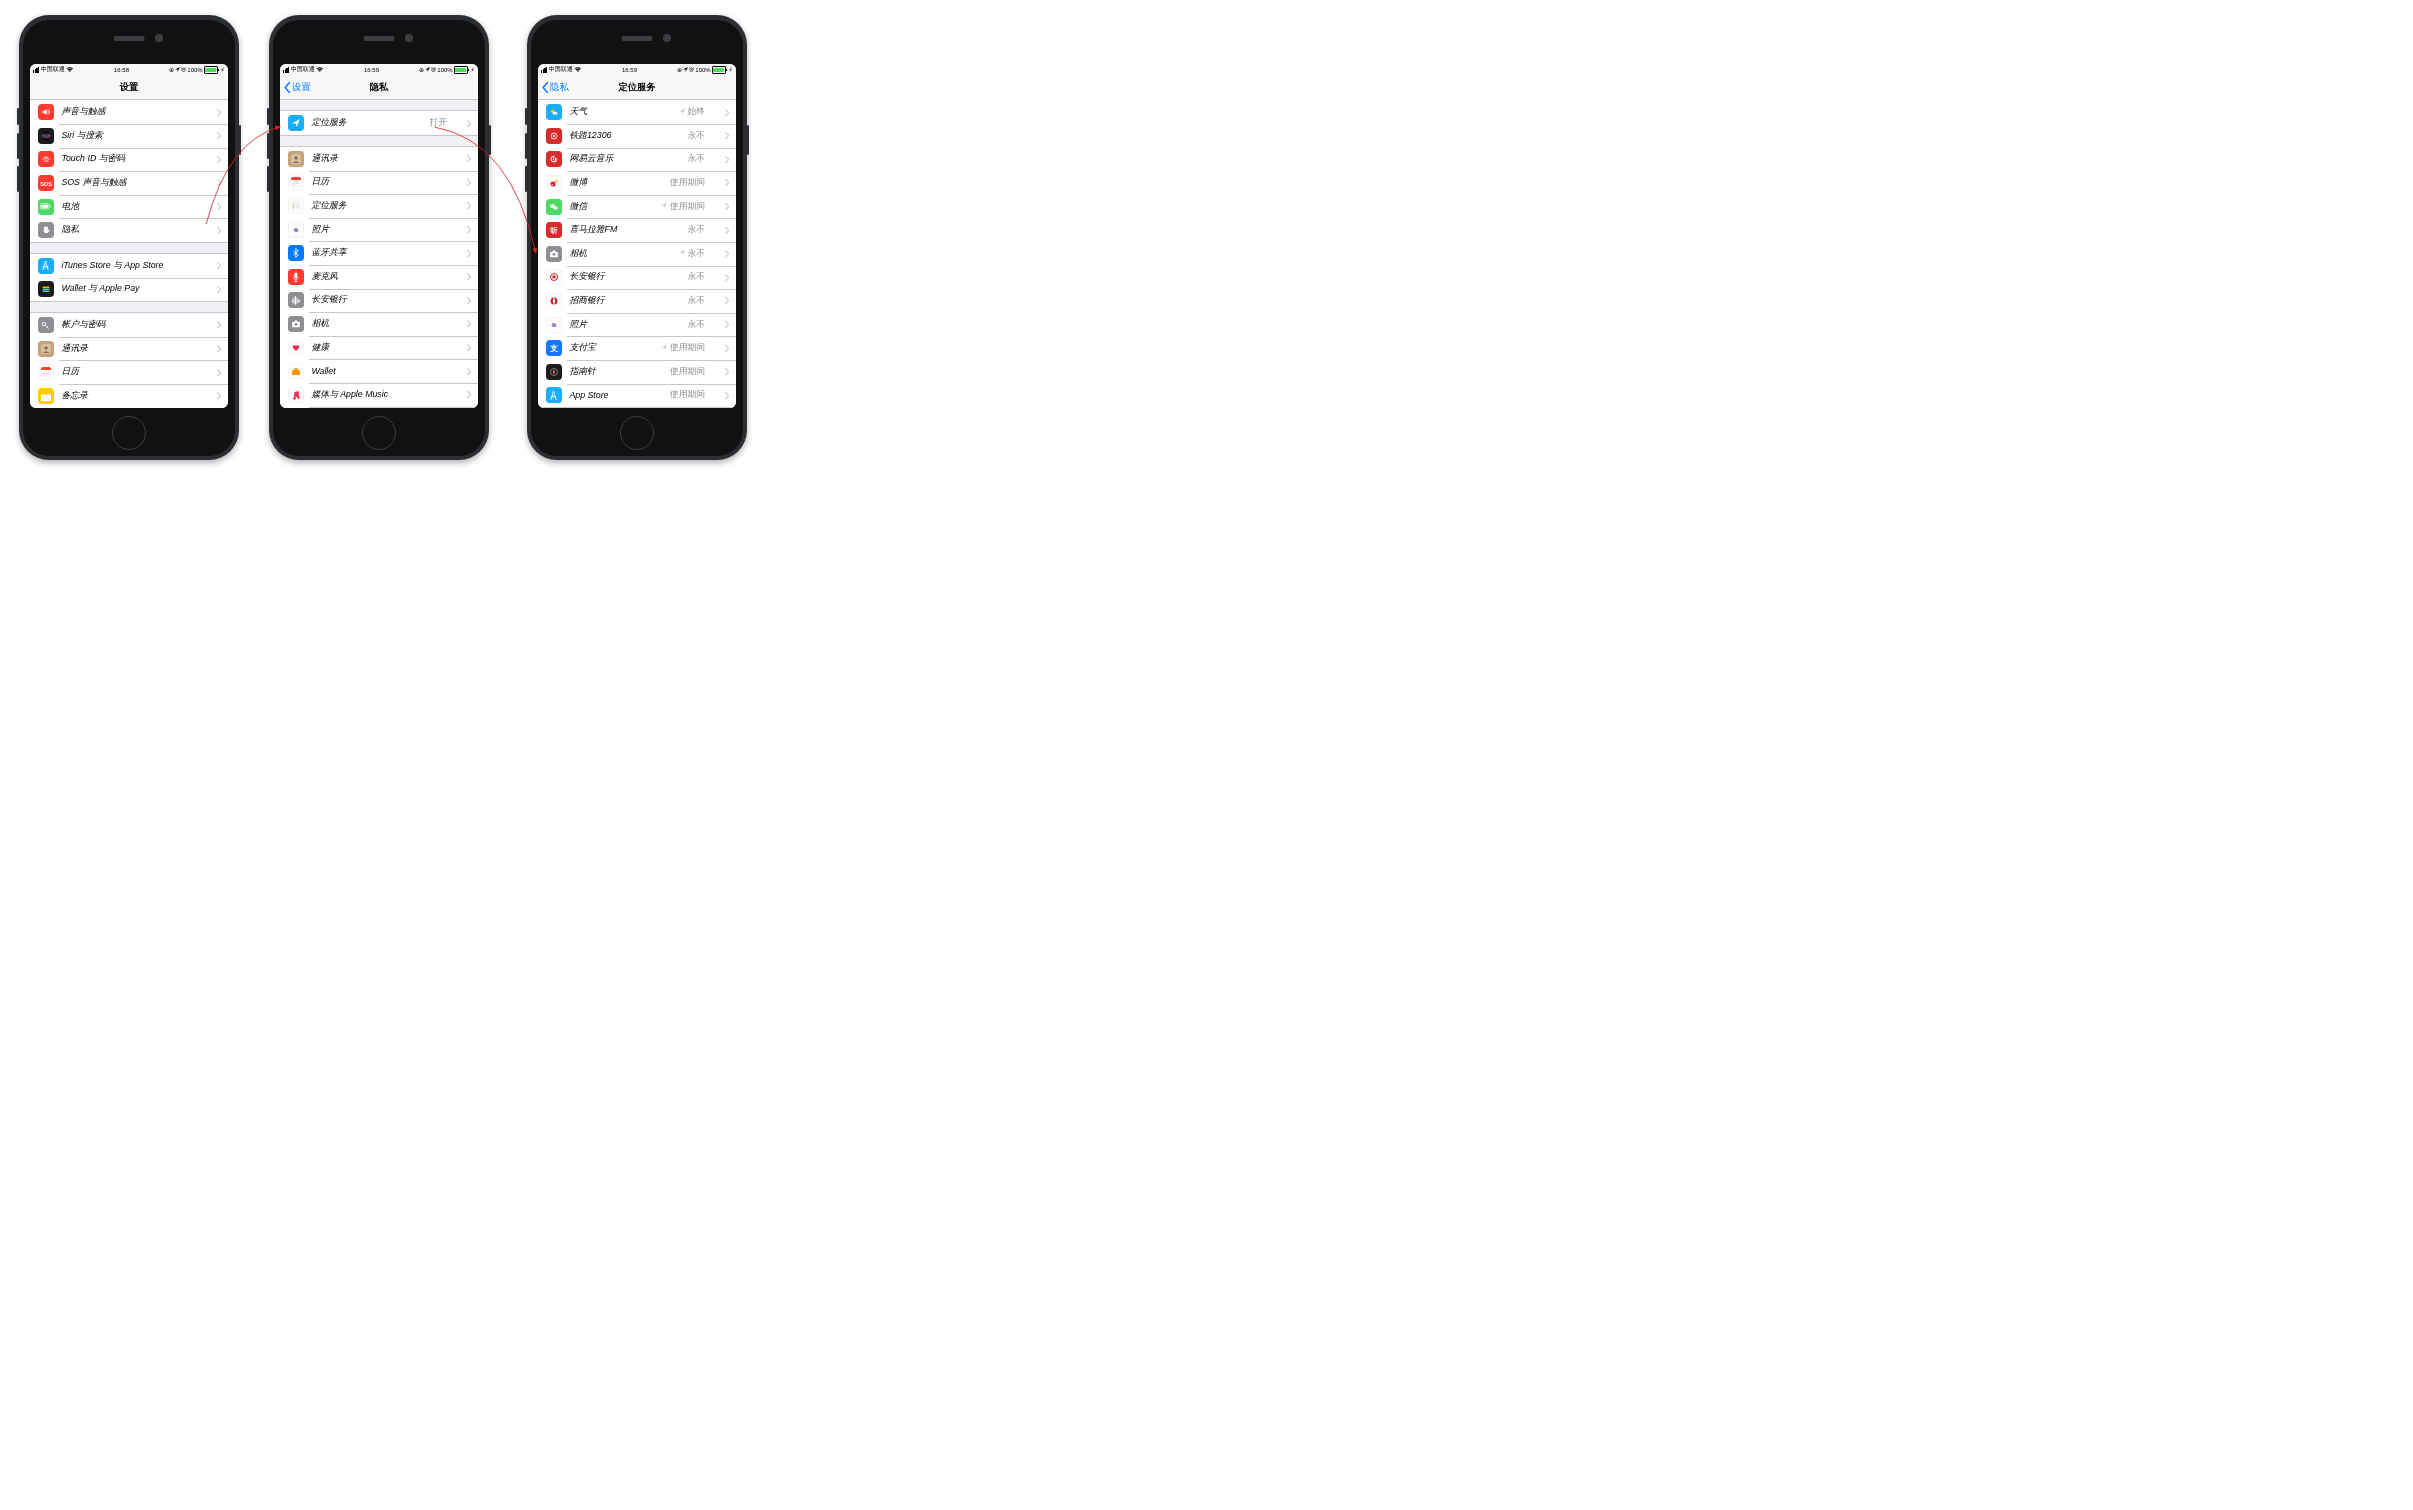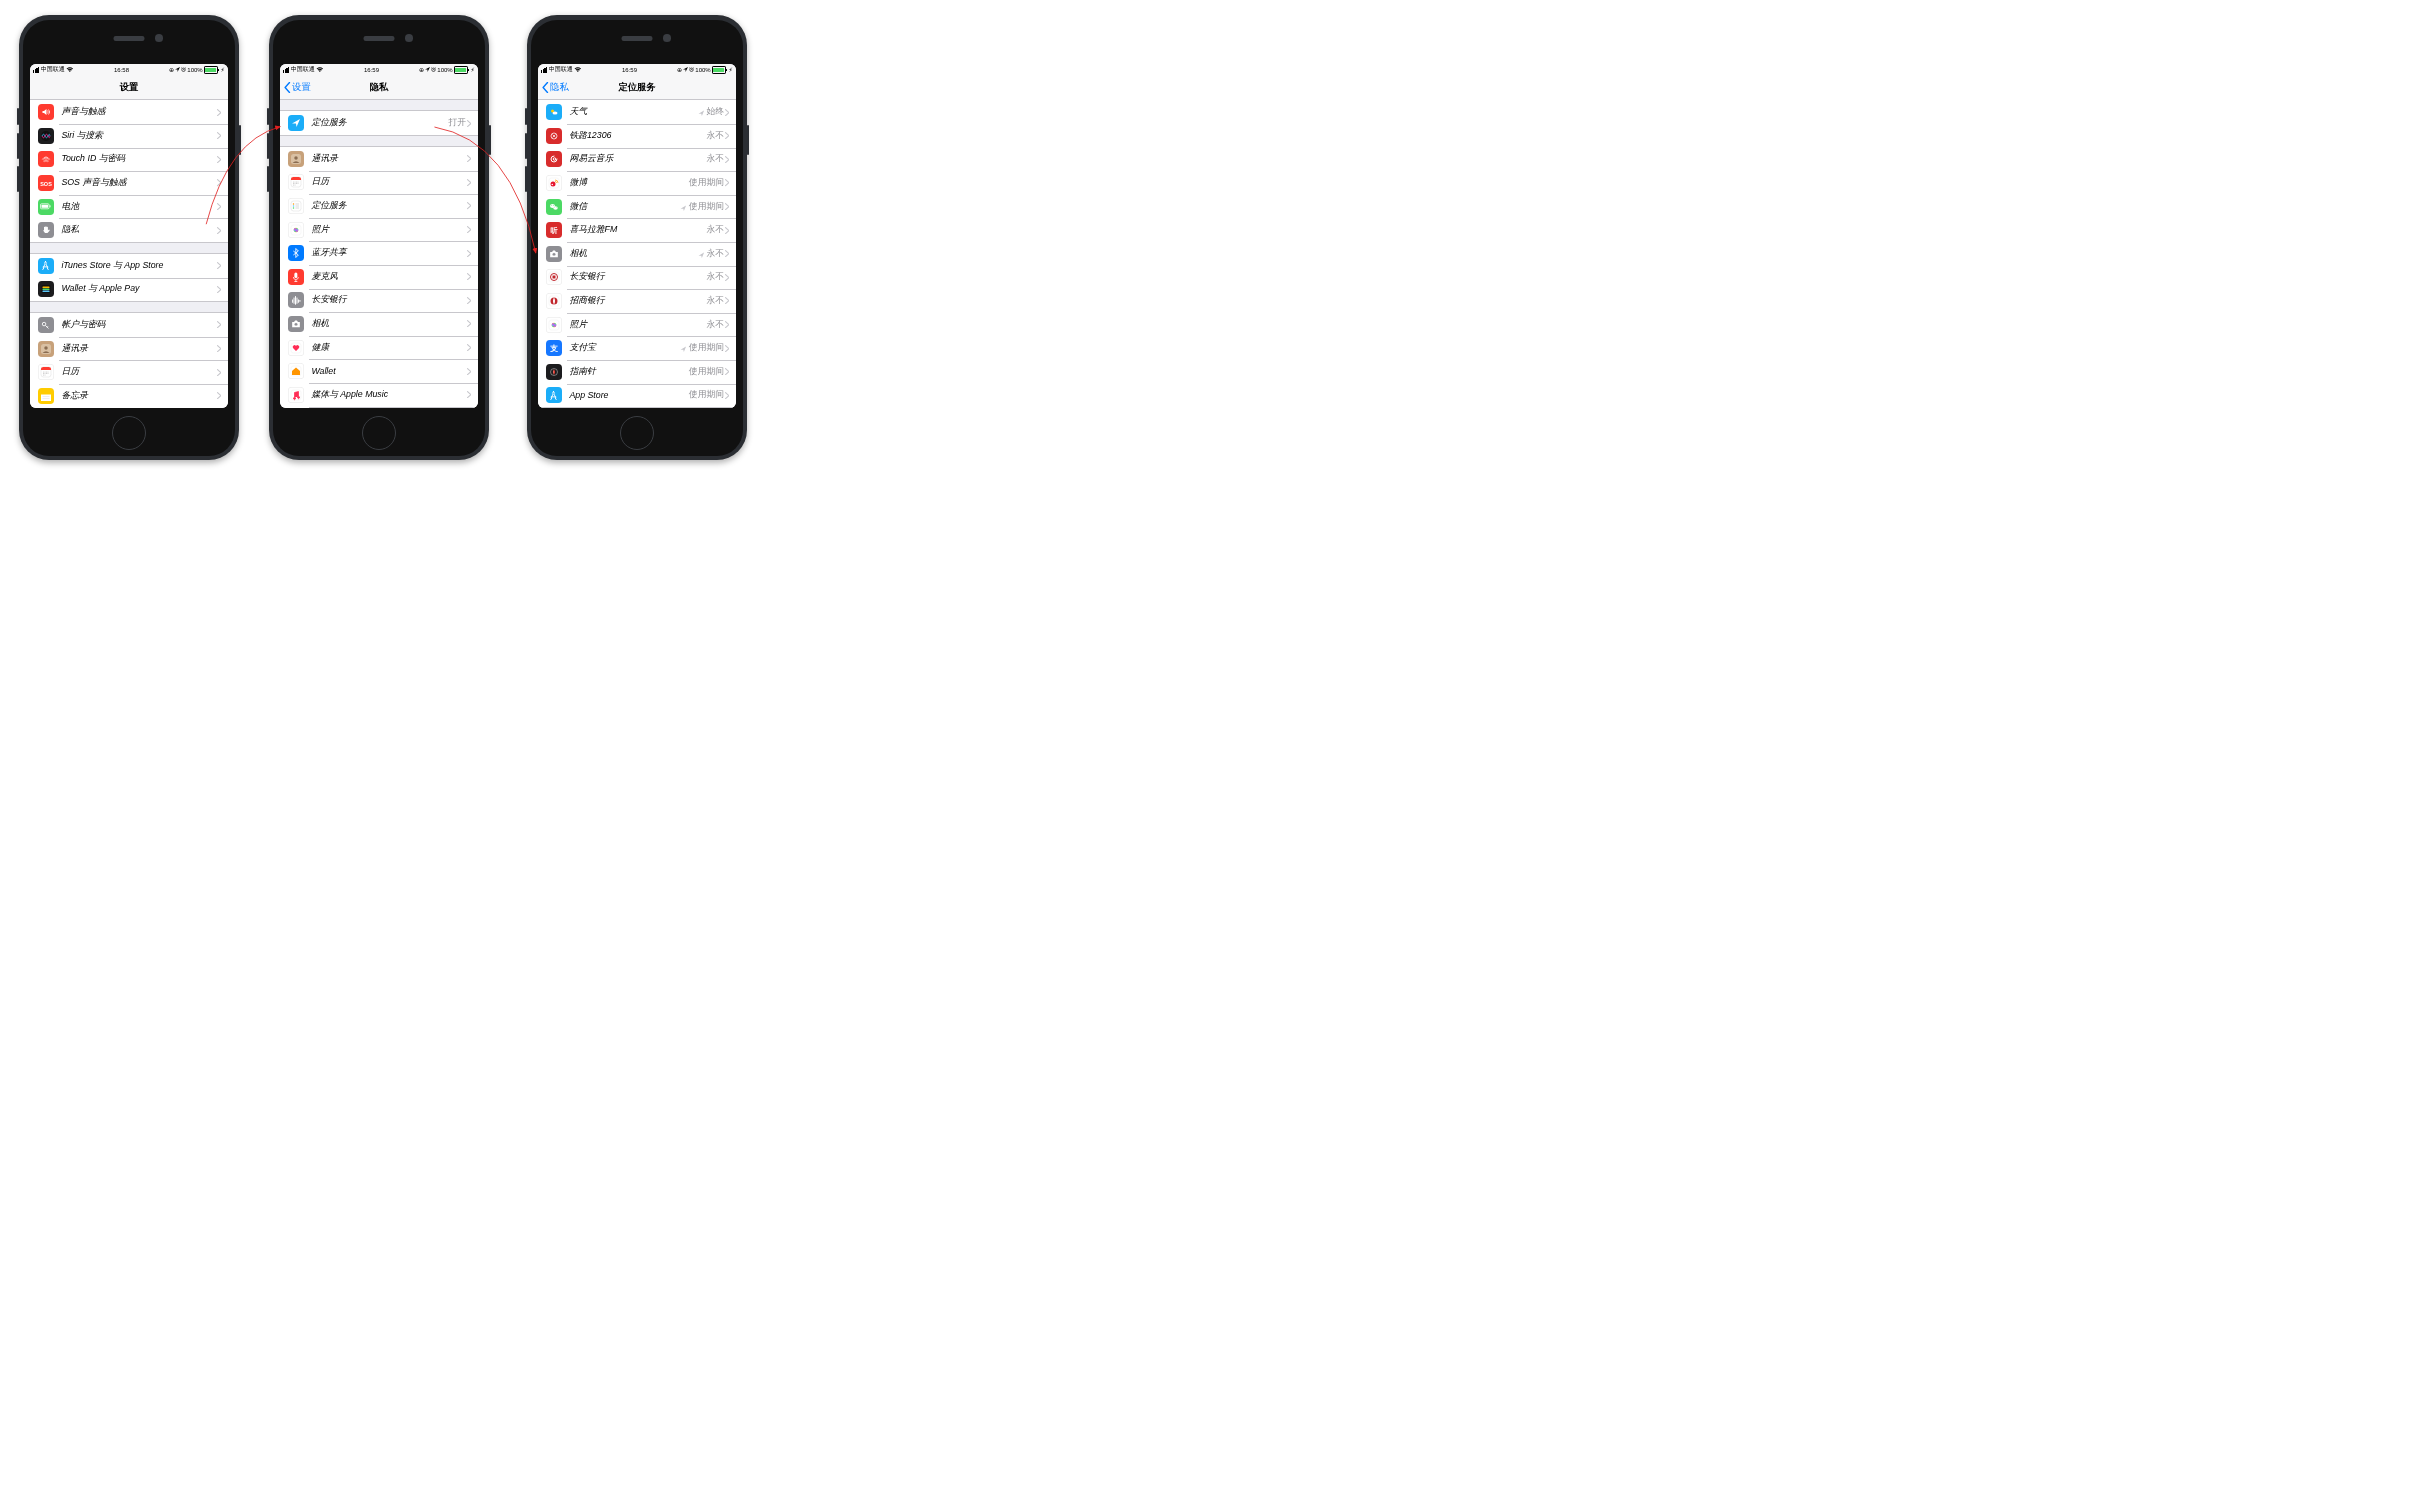--- a/index.html
+++ b/index.html
@@ -36,21 +36,21 @@
   .navbar .back{position:absolute;left:4.4px;color:#007aff;font-size:9.3px;display:flex;align-items:center;}
   .navbar .back svg{width:6.6px;height:11px;margin-right:1.1px;}
   .navbar .title{flex:1;text-align:center;font-size:9.3px;font-weight:600;color:#000;}
   .content{flex:1;overflow:hidden;}
   .group{margin-top:10px;background:#fff;border-top:0.5px solid #c8c7cc;border-bottom:0.5px solid #c8c7cc;}
   .group.first{margin-top:0;border-top:none;}
   .row{display:flex;align-items:center;min-height:23.6px;padding-left:7.7px;position:relative;}
   .row + .row::before{content:"";position:absolute;left:28.6px;right:0;top:0;height:0.5px;background:#c8c7cc;}
   .row .appicon{width:16px;height:16px;border-radius:3.8px;margin-right:7.7px;flex-shrink:0;display:flex;align-items:center;justify-content:center;}
   .row .label{flex:1;font-size:8.8px;color:#000;font-style:italic;}
-  .row .detail{font-size:8.8px;color:#8e8e93;margin-right:1px;display:flex;align-items:center;gap:2.2px;}
+  .row .detail{font-size:8.8px;color:#8e8e93;margin-right:20px;display:flex;align-items:flex-start;gap:2.2px;}
   .row .chev{margin-right:6.6px;color:#c7c7cc;}
   .row .chev svg{width:4.4px;height:7.1px;display:block;}
   .loc-arrow{width:6.6px;height:6.6px;display:inline-block;}
   .arrow-annot{position:absolute;pointer-events:none;z-index:5;}
   .arrow-annot svg{overflow:visible;}
 </style>
 </head>
 <body>
 
 <div class="stage">

